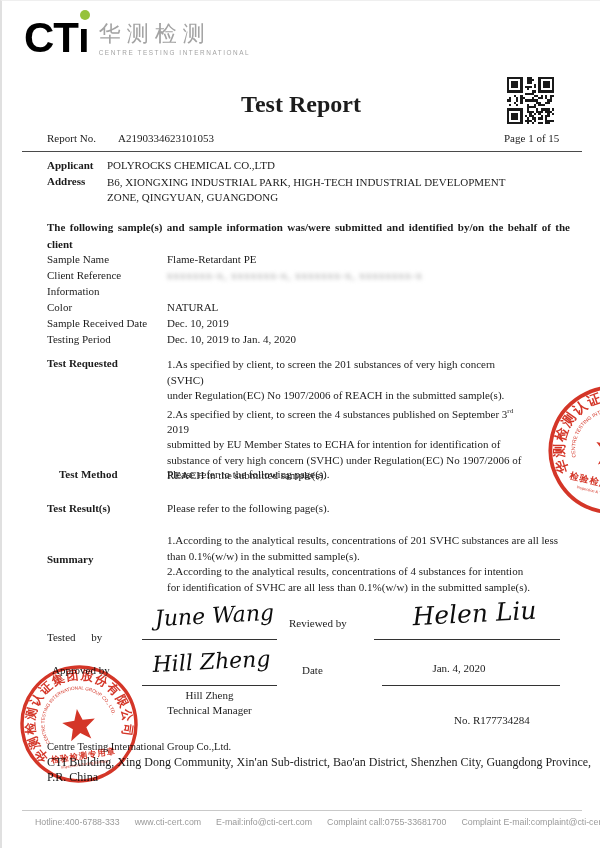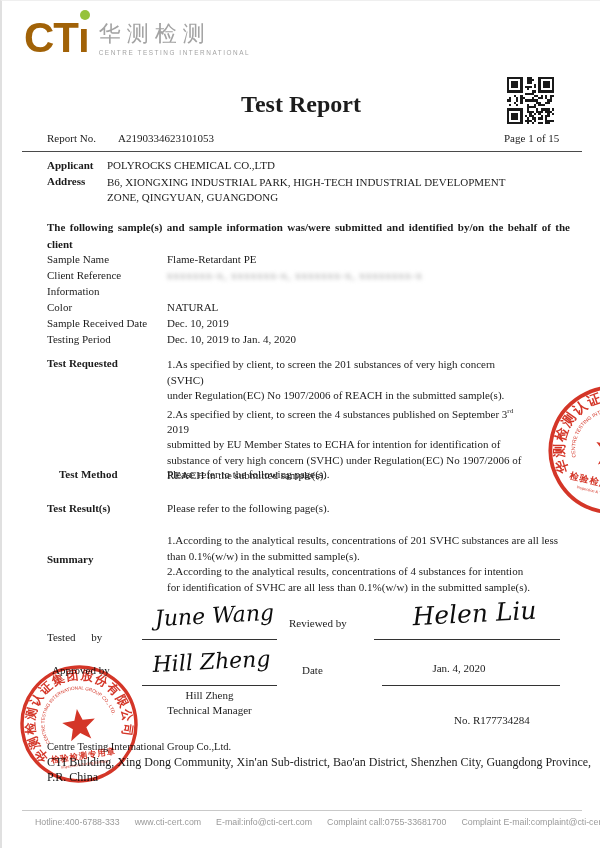--- a/index.html
+++ b/index.html
@@ -5,21 +5,21 @@
   html,body{margin:0;padding:0;background:#fff;}
   .page{
     position:relative;width:600px;height:848px;background:#ffffff;overflow:hidden;
     font-family:"Liberation Serif",serif;color:#1c1c1c;font-size:11px;
     border-left:2px solid #e0e0e0;border-top:1px solid #efefef;box-sizing:border-box;
   }
   .abs{position:absolute;}
   .b{font-weight:bold;}
   
   .logo{display:flex;align-items:flex-start;}
-  .logo-mark{font-family:"Liberation Sans",sans-serif;font-weight:bold;font-size:42px;line-height:1;color:#a16207;letter-spacing:-1px;}
+  .logo-mark{font-family:"Liberation Sans",sans-serif;font-weight:bold;font-size:42px;line-height:1;color:#000000;letter-spacing:-1px;}
   .logo-i{position:relative;}
   .logo-dot{position:absolute;left:2px;top:-4px;width:10px;height:10px;border-radius:50%;background:#95c23c;}
   .logo-right{margin-left:10px;margin-top:5px;}
   .logo-cn{font-family:"Liberation Sans",sans-serif;font-size:22px;color:#a3a3a3;letter-spacing:6px;line-height:1.1;}
   .logo-en{font-family:"Liberation Sans",sans-serif;font-size:6.4px;color:#a3a3a3;letter-spacing:1.55px;margin-top:3px;}
   
   .title{left:0;top:90px;width:100%;text-align:center;font-size:24px;font-weight:bold;}
   .rule{border-top:1px solid #4a4a4a;height:0;}
   .rule-light{border-top:1px solid #c9c9c9;height:0;}
   .line{border-bottom:1.4px solid #333;height:0;}

